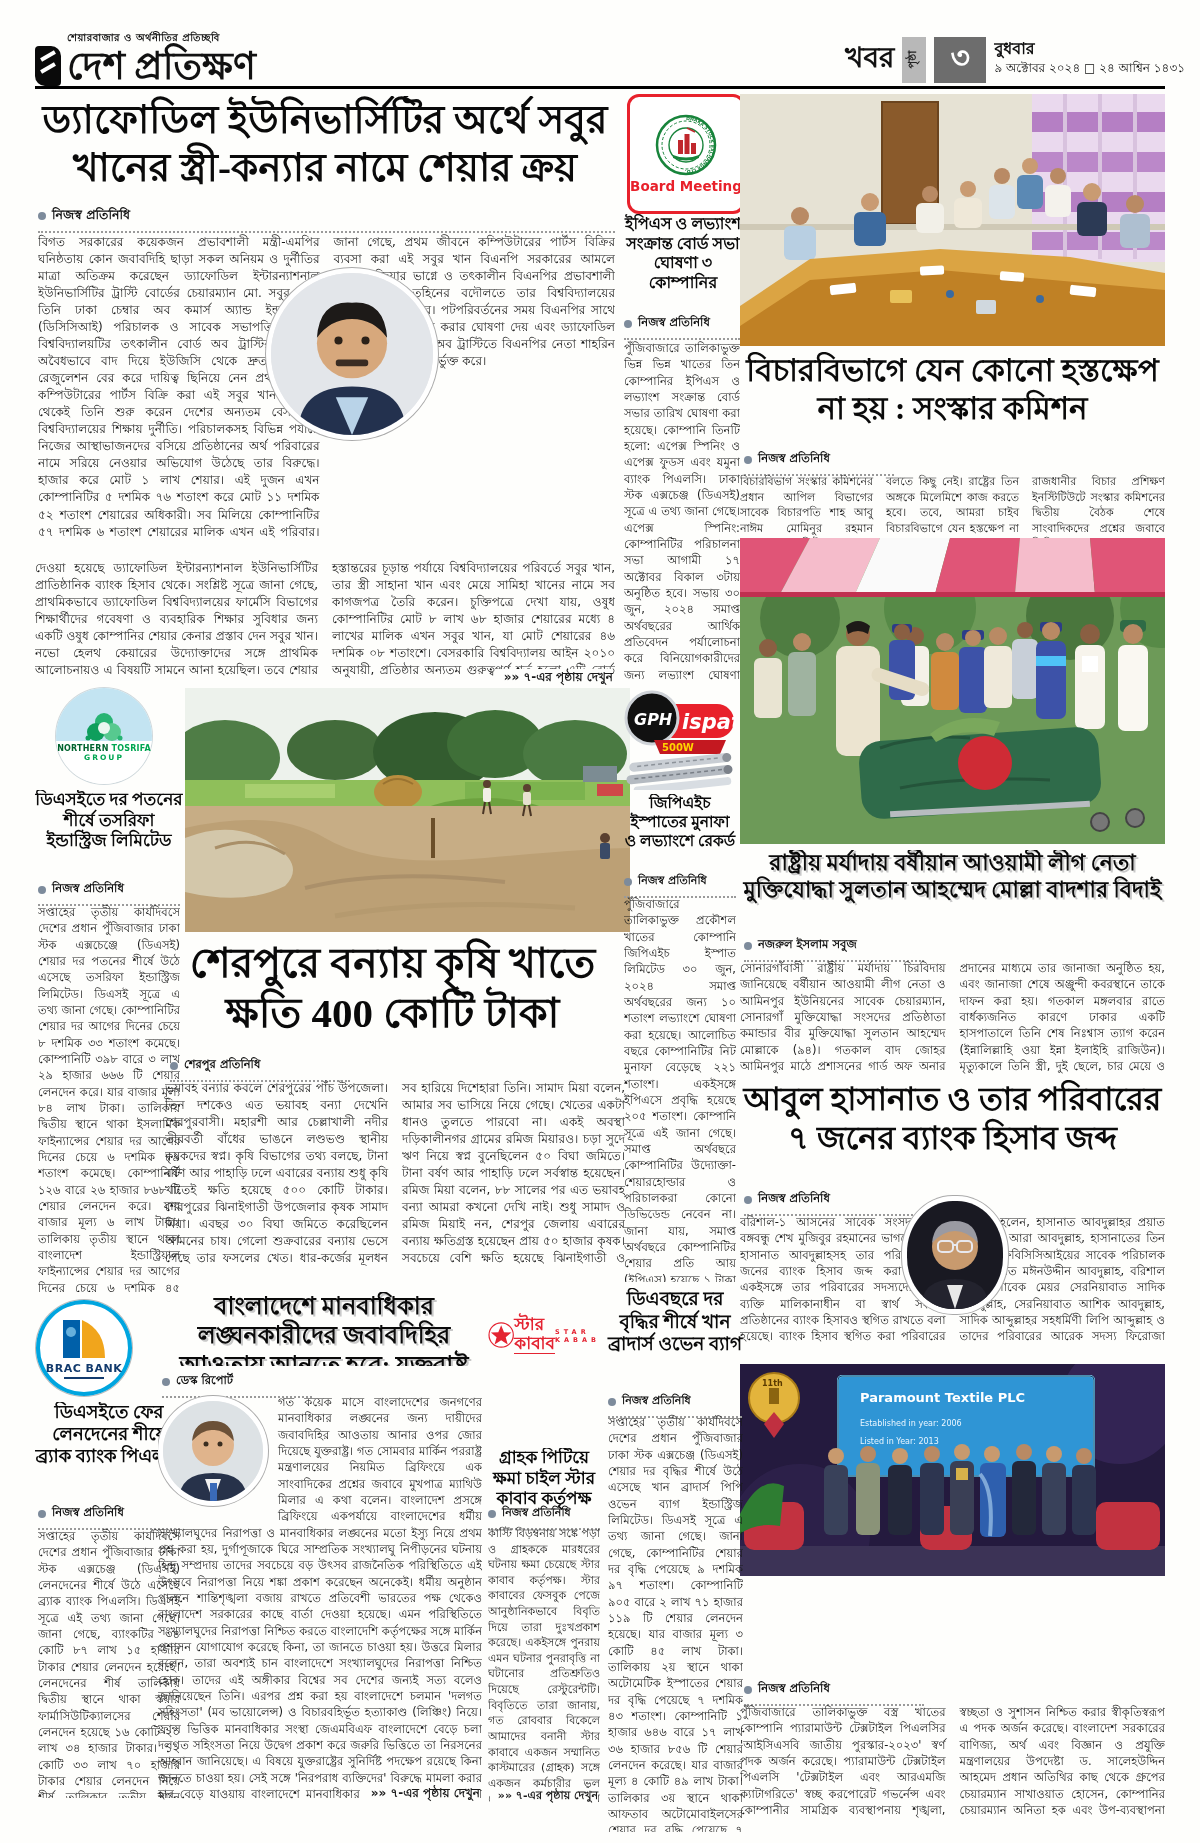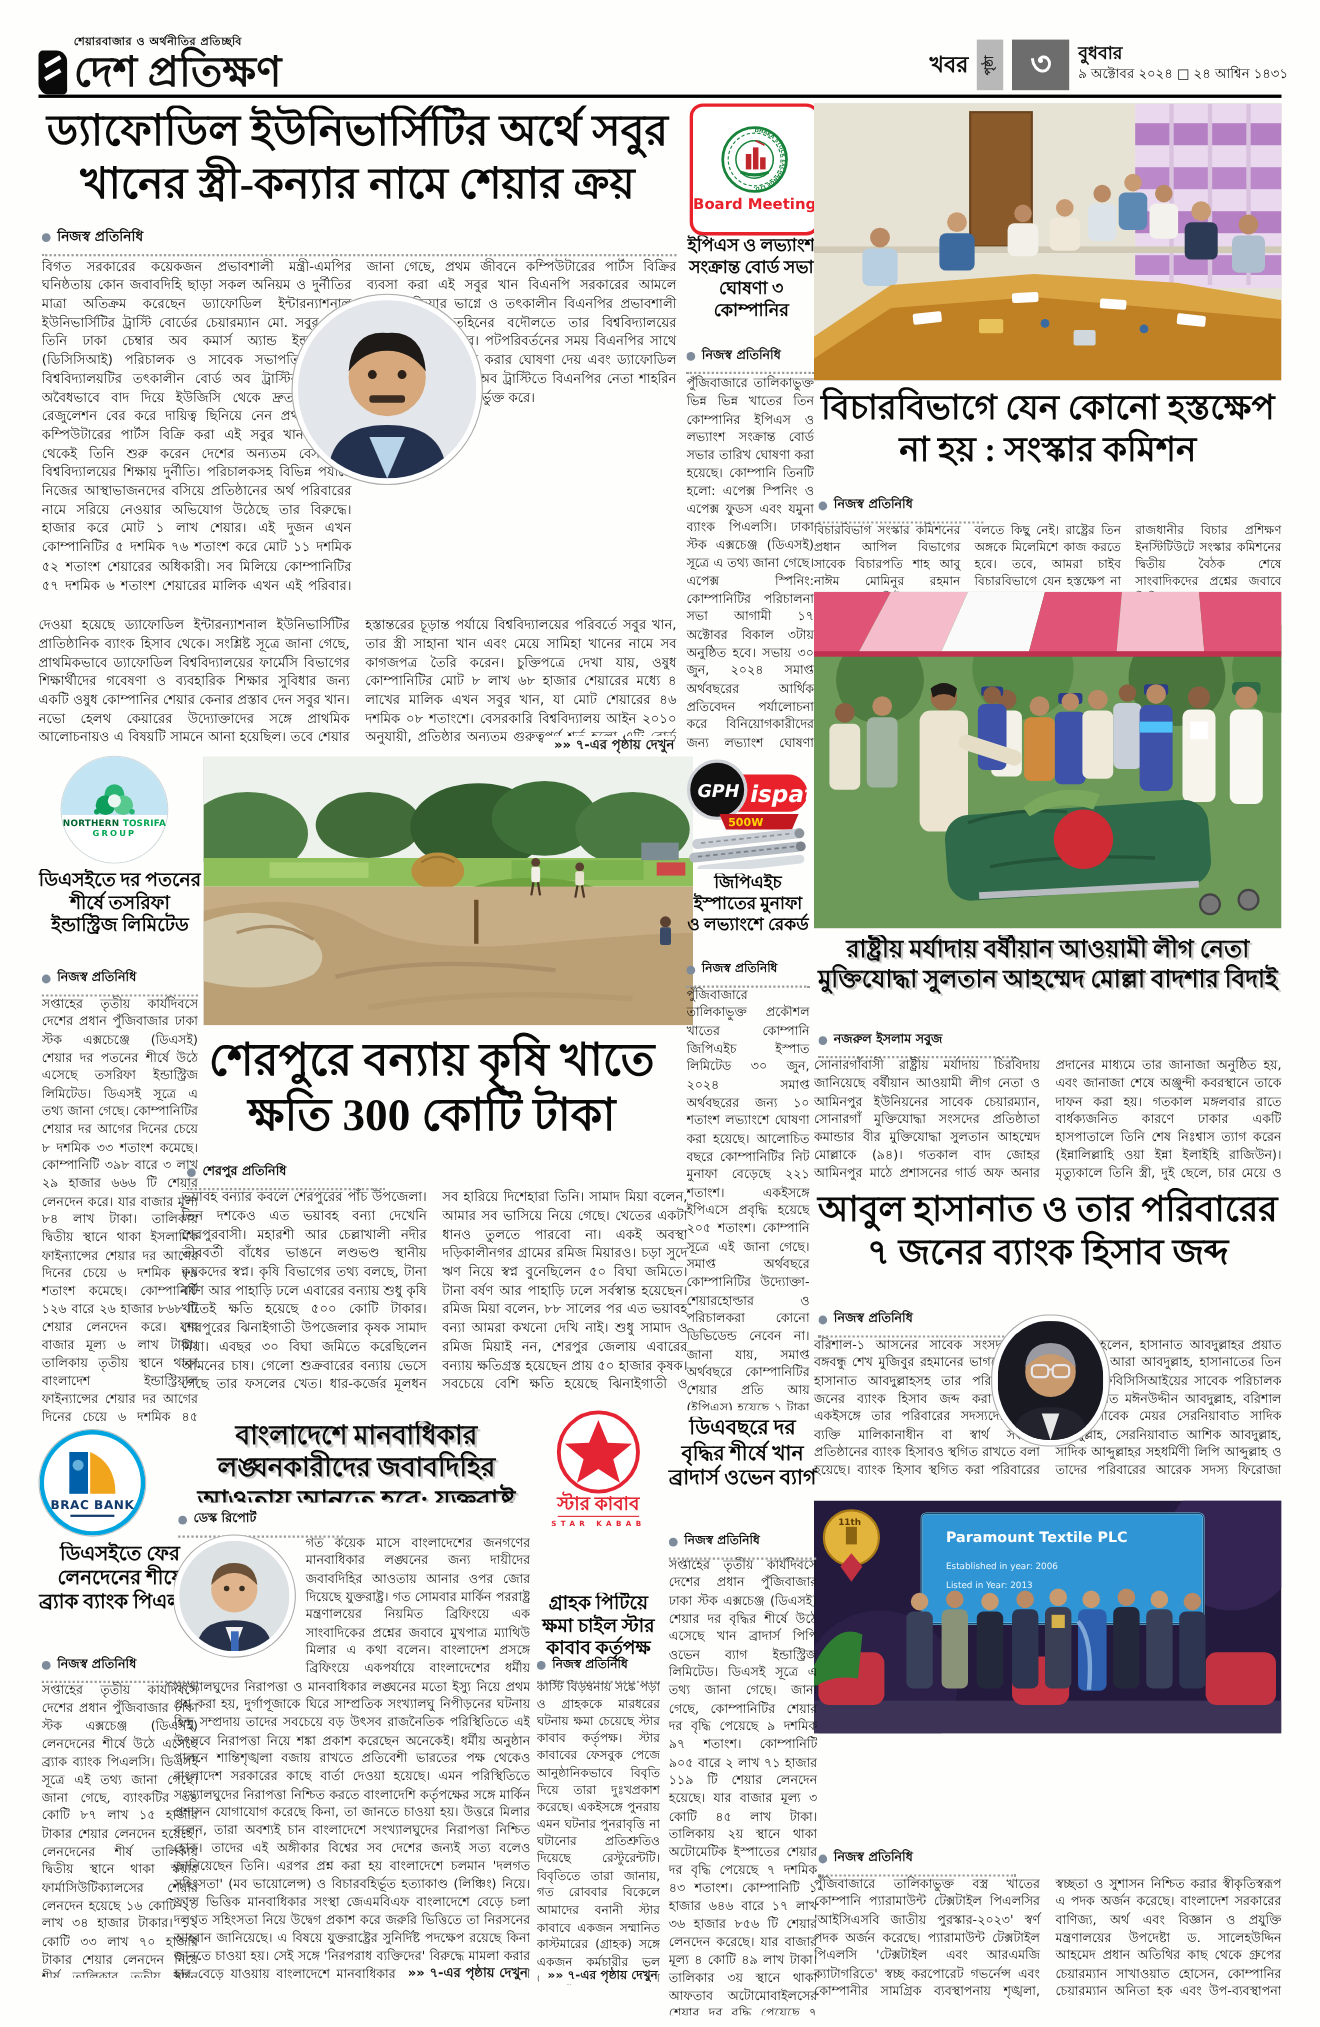--- a/index.html
+++ b/index.html
@@ -19,42 +19,42 @@
         font-size:12px;padding-left:8px;}
   .photo{overflow:hidden;background:#d8d5cc;}
   .photo svg{display:block;}
   .portrait{border-radius:50%;overflow:hidden;border:5px solid #fff;box-shadow:0 0 0 1px #aaa;
             background:#e8e8ea;}
   
   #masthead-tagline{font-size:10px;font-weight:bold;letter-spacing:.5px;}
   #masthead-title{font-size:38px;font-weight:bold;line-height:1.02;
                   font-family:"Liberation Serif","DejaVu Serif",serif;}
   #header-right{display:flex;align-items:center;gap:8px;}
-  #section-label{font-size:20px;font-weight:bold;}
+  #section-label{font-size:28px;font-weight:bold;}
   #page-box-light{width:24px;height:46px;background:#b8b8b8;display:flex;align-items:center;
                   justify-content:center;}
   #page-box-light span{transform:rotate(-90deg);font-size:11px;font-weight:bold;color:#222;white-space:nowrap;}
   #page-box-dark{width:52px;height:46px;background:#6d6d6d;color:#fff;display:flex;
                  align-items:center;justify-content:center;font-size:30px;font-weight:bold;}
   #weekday{font-size:16px;font-weight:bold;line-height:1.15;}
   #dateline{font-size:12px;}
   #header-rule{background:#000;}
   
   #a2-logo{border:3px solid #e8212b;border-radius:12px;background:#fff;display:flex;
            flex-direction:column;align-items:center;justify-content:center;gap:2px;}
   #a2-logo .bm{color:#e8212b;font-weight:bold;font-size:13.5px;}
   .logo-circle{border-radius:50%;display:flex;flex-direction:column;align-items:center;
                justify-content:center;text-align:center;}
   #tosrifa-logo{background:linear-gradient(180deg,#c3e4f2 0 55%,#ffffff 55%);box-shadow:0 0 0 1px #cfd8dc;align-items:center;}
   #tosrifa-logo .t1{font-size:8px;font-weight:bold;color:#00632e;letter-spacing:.2px;}
   #tosrifa-logo .t1 b{color:#00a651;}
   #tosrifa-logo .t2{font-size:7.5px;font-weight:bold;color:#00a651;letter-spacing:2px;}
   #brac-logo{background:#fff;box-shadow:0 0 0 4px #00a5df inset,0 0 0 1px #bbb;}
   #brac-logo .b1{font-size:11px;font-weight:bold;color:#123a6d;letter-spacing:.5px;margin-top:2px;}
-  #star-logo-wrap{display:flex;flex-direction:column;align-items:center;justify-content:center;}
+  #star-logo-wrap{display:flex;flex-direction:row;align-items:center;}
   #star-logo-wrap .bn{color:#e42432;font-weight:bold;font-size:17px;line-height:1.1;
         font-family:"Liberation Serif","DejaVu Serif",serif;border-bottom:1.5px solid #e42432;}
   #star-logo-wrap .en{color:#e42432;font-size:6.5px;letter-spacing:4px;font-weight:bold;margin-top:2px;}
   .gph-wrap{position:relative;}
   
   .scr-t1{font-size:13px;font-weight:bold;fill:#ffffff;}
   .scr-t2{font-size:8px;fill:#eaf6ff;}
   .badge-t{font-size:8px;font-weight:bold;fill:#5a3a00;}
 </style>
 </head>
@@ -482,21 +482,21 @@
             <line x1="344" y1="117" x2="346" y2="128" stroke="#4a3626" stroke-width="2"></line>
           </g>
         <g>
             <circle cx="420" cy="150" r="5" fill="#5a4030"></circle>
             <rect x="415" y="155" width="10" height="16" rx="2" fill="#3a4a66"></rect>
           </g>
       </g>
       <rect x="412" y="96" width="26" height="12" fill="#cf4848"></rect>
     </svg>
   </div>
-  <div class="abs hl" style="left:165px;top:938px;width:455px;height:112px;font-size:41px;">শেরপুরে বন্যায় কৃষি খাতে ক্ষতি 300 কোটি টাকা</div>
+  <div class="abs hl" style="left:165px;top:938px;width:455px;height:112px;font-size:41px;">শেরপুরে বন্যায় কৃষি খাতে ক্ষতি 400 কোটি টাকা</div>
   <div class="abs byline" style="left:170px;top:1056px;width:180px;font-size:11.5px;">
     <span class="dot"></span>
     <span>শেরপুর প্রতিনিধি</span>
   </div>
   <div class="abs body-txt" style="left:165px;top:1080px;width:460px;height:194px;">
     <div class="cols2">ভয়াবহ বন্যার কবলে শেরপুরের পাঁচ উপজেলা। তিন দশকেও এত ভয়াবহ বন্যা দেখেনি শেরপুরবাসী। মহারশী আর চেল্লাখালী নদীর তীরবর্তী বাঁধের ভাঙনে লণ্ডভণ্ড স্থানীয় কৃষকদের স্বপ্ন। কৃষি বিভাগের তথ্য বলছে, টানা বর্ষণ আর পাহাড়ি ঢলে এবারের বন্যায় শুধু কৃষি খাতেই ক্ষতি হয়েছে ৫০০ কোটি টাকার। শেরপুরের ঝিনাইগাতী উপজেলার কৃষক সামাদ মিয়া। এবছর ৩০ বিঘা জমিতে করেছিলেন আমনের চাষ। গেলো শুক্রবারের বন্যায় ভেসে গেছে তার ফসলের খেত। ধার-কর্জের মূলধন সব হারিয়ে দিশেহারা তিনি। সামাদ মিয়া বলেন, আমার সব ভাসিয়ে নিয়ে গেছে। খেতের একটা ধানও তুলতে পারবো না। একই অবস্থা দড়িকালীনগর গ্রামের রমিজ মিয়ারও। চড়া সুদে ঋণ নিয়ে স্বপ্ন বুনেছিলেন ৫০ বিঘা জমিতে। টানা বর্ষণ আর পাহাড়ি ঢলে সর্বস্বান্ত হয়েছেন। রমিজ মিয়া বলেন, ৮৮ সালের পর এত ভয়াবহ বন্যা আমরা কখনো দেখি নাই। শুধু সামাদ ও রমিজ মিয়াই নন, শেরপুর জেলায় এবারের বন্যায় ক্ষতিগ্রস্ত হয়েছেন প্রায় ৫০ হাজার কৃষক। সবচেয়ে বেশি ক্ষতি হয়েছে ঝিনাইগাতী ও নালিতাবাড়ি উপজেলায়। এখনো পানিতে তলিয়ে আছে প্রায় ৪৭ হাজার হেক্টর জমির রোপা আমন। ক্ষতি হয়েছে প্রায় ৩৫ হাজার হেক্টর জমির আবাদ। এই ক্ষতিতে জেলার কৃষি অর্থনীতিতে নেতিবাচক প্রভাব পড়ার শঙ্কা কৃষকদের। এদিকে আমনের পাশাপাশি আগাম সবজি ও মৌসুমি সবজির ক্ষতি হয়েছে প্রায় ১৫০০ হেক্টর জমিতে। সবজি আবাদে এবারের বন্যায় ক্ষতি হয়েছে ৬০ কোটি টাকার। প্রণোদনা ও আর্থিক সহযোগিতা না করলে ঘুরে দাঁড়ানো সম্ভব নয় দাবি কৃষকদের। লহমনপুর এলাকার কৃষক ফরিদ বলেন, আগাম সবজির আবাদ করছিলাম। প্রায় লাখ খানেক টাকা খরচ করেও খেতের সবজি থেকে এক টাকাও আয় হলো না। কৃষি বিভাগ বলছে, এবারের বন্যায় প্রায় দুই লাখ কৃষকের ব্যাপক ক্ষতি হয়েছে। দ্রুত সময়ের মধ্যে তাদের পাশে দাঁড়ানোর কথা জানিয়েছেন শেরপুরের খামারবাড়ির উপ-পরিচালক ড. সুকল্প দাস। তিনি বলেন, এখনো অনেক জায়গায় বন্যার পানি। যার কারণে ক্ষতি নিরূপণ করা সম্ভব হচ্ছে না। পানি নেমে গেলেই বন্যাদুর্গত এলাকা পরিদর্শন করে প্রয়োজনীয় ব্যবস্থা গ্রহণ করা হবে।</div>
   </div>
 
   <div class="abs gph-wrap" style="left:624px;top:688px;width:112px;height:102px;">
     <svg width="112" height="102" viewBox="0 0 112 102">

